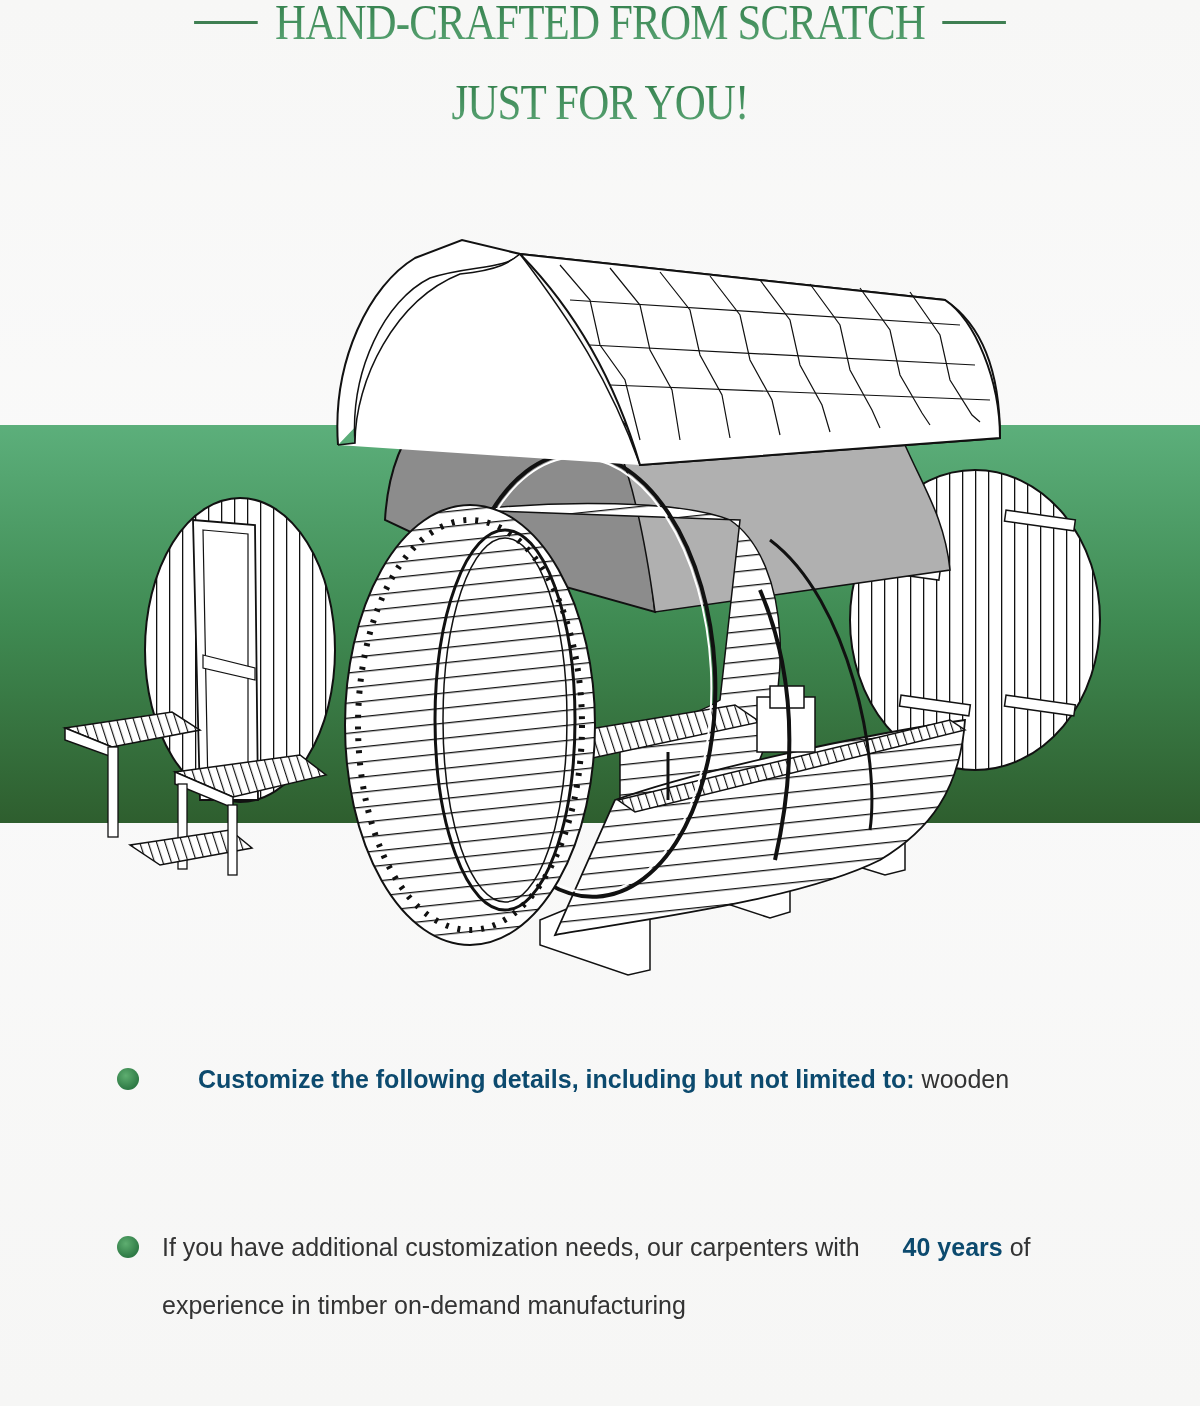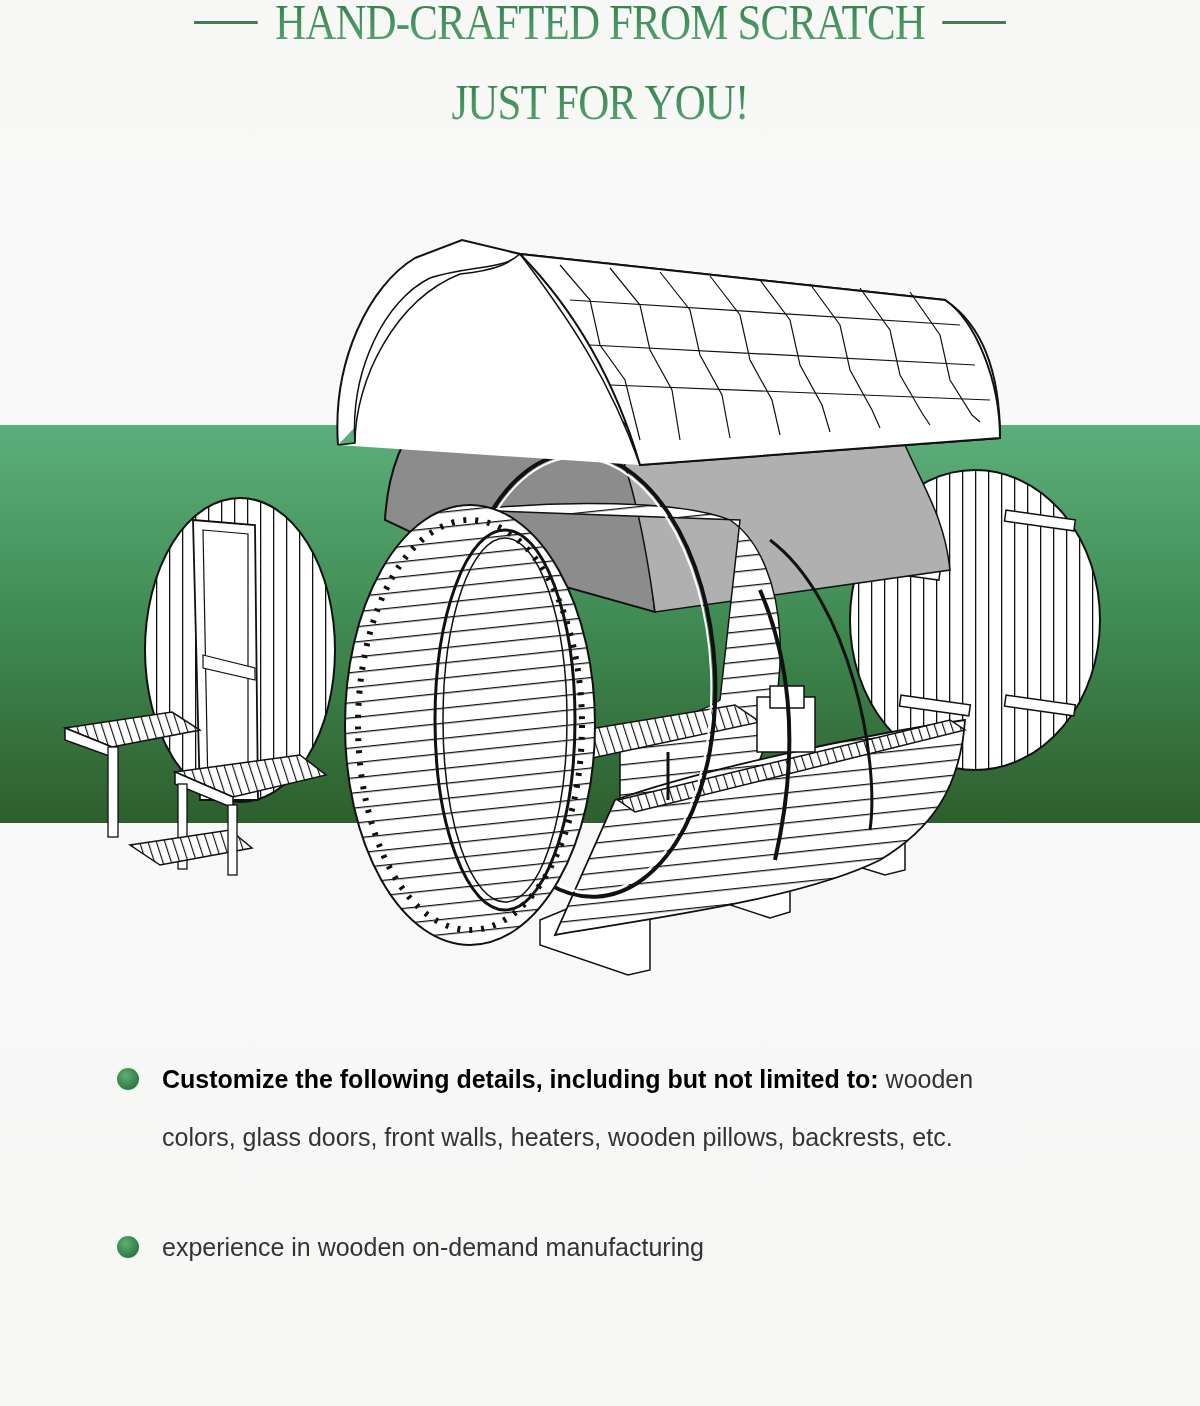--- a/index.html
+++ b/index.html
@@ -45,21 +45,21 @@
   }
   .bullet {
     position: absolute; left: 117px; width: 1000px;
     font-size: 25px; color: #333; line-height: 58px;
   }
   .bullet .dot {
     position: absolute; left: 0; top: 18px; width: 22px; height: 22px; border-radius: 50%;
     background: radial-gradient(circle at 40% 35%, #5eae70, #2e7a45 70%);
   }
   .bullet .text { margin-left: 45px; display: block; }
-  .bullet b { color: #000000; font-weight: bold; }
+  .bullet b { color: #0c4a6e; font-weight: bold; margin-left: 36px; }
 </style>
 </head>
 <body>
 
 <div class="headline">
   <div class="line1">
     <span class="rule"></span>
     <span class="t">HAND-CRAFTED FROM SCRATCH</span>
     <span class="rule"></span>
   </div>
@@ -168,19 +168,19 @@
     <rect x="178" y="784" width="9" height="85" fill="#fff" stroke="#111" stroke-width="1.3"></rect>
     <polygon points="130,845 230,830 252,848 160,865" fill="url(#bslat)" stroke="#111" stroke-width="1.5"></polygon>
     <rect x="228" y="805" width="9" height="70" fill="#fff" stroke="#111" stroke-width="1.3"></rect>
   </g>
 </svg>
 
 <div class="bullets">
   <div class="bullet" style="top:0px;">
     <span class="dot"></span>
     <span class="text"><b>Customize the following details, including but not limited to:</b><span> wooden</span></span>
-    <span class="text">colors, glass doors, front walls, heaters, wooden pillows, backrests, etc.</span>
   </div>
   <div class="bullet" style="top:168px;">
     <span class="dot"></span>
-    <span class="text">experience in wooden on-demand manufacturing</span>
+    <span class="text"><span>If you have additional customization needs, our carpenters with </span><b>40 years</b><span> of</span></span>
+    <span class="text">experience in timber on-demand manufacturing</span>
   </div>
 </div>
 
 </body></html>

